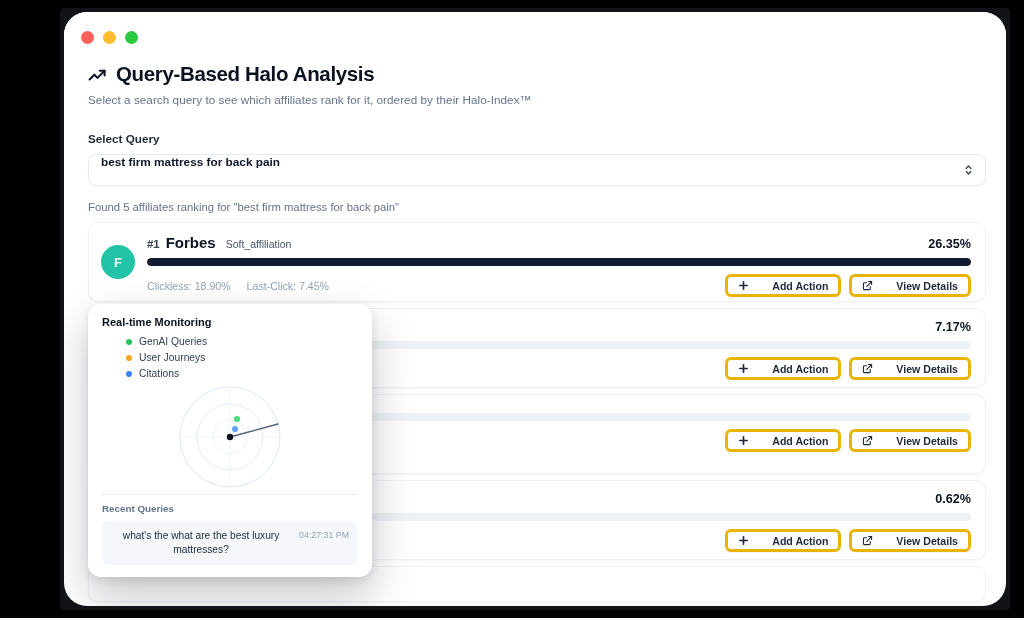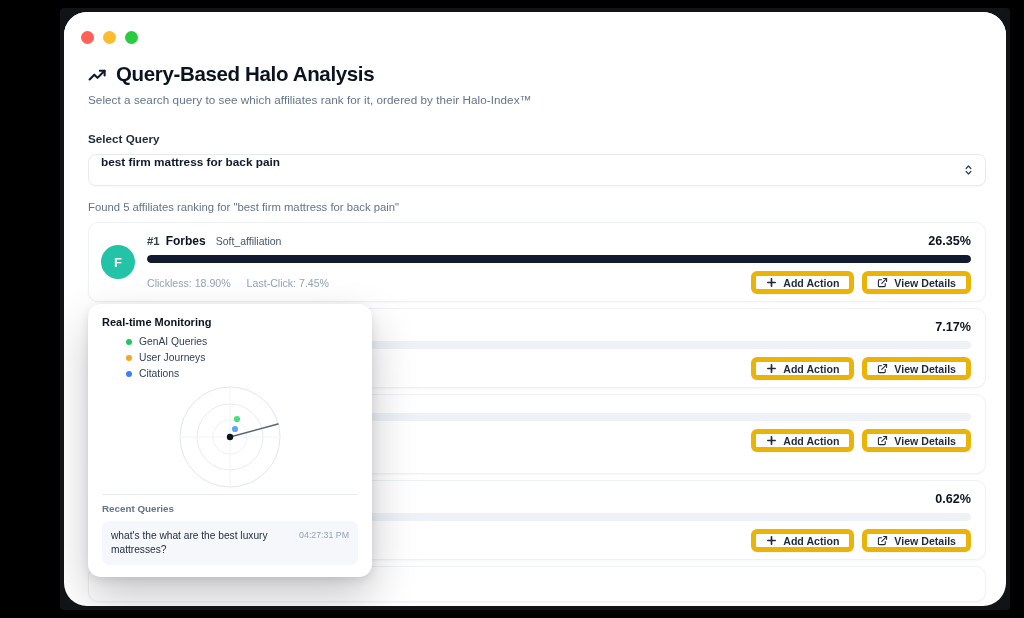--- a/index.html
+++ b/index.html
@@ -70,36 +70,36 @@
     width:34px; height:34px; border-radius:50%;
     background:#22c3a6; color:#ffffff;
     display:flex; align-items:center; justify-content:center;
     font-size:13px; font-weight:700;
   }
 
   .card-body{ position:absolute; left:58px; right:14px; top:11px; }
 
   .card-topline{ display:flex; align-items:baseline; }
   .rank{ font-size:11.4px; font-weight:600; color:#334155; margin-right:6px; }
-  .aff-name{ font-size:12px; font-weight:700; color:#0b1220; margin-right:10px; }
+  .aff-name{ font-size:15px; font-weight:700; color:#0b1220; margin-right:10px; }
   .aff-badge{ font-size:10.5px; color:#475569; }
   .halo-pct{ margin-left:auto; font-size:12.6px; font-weight:700; color:#0b1220; }
 
   .bar-track{ margin-top:7px; height:8px; border-radius:5px; background:#eef2f7; overflow:hidden; }
   .bar-fill{ height:100%; border-radius:5px; background:#111a2e; }
 
   .card-bottomline{ margin-top:8px; display:flex; align-items:center; }
   .metrics{ display:flex; gap:16px; }
   .metric{ font-size:10.6px; color:#94a3b8; }
 
   .actions{ margin-left:auto; display:flex; gap:8px; }
   .btn{
     height:23px; padding:0 10px;
-    border:5px solid #eab308; border-radius:6px; background:#ffffff;
-    display:flex; align-items:center; gap:6px;
+    border:3px solid #eab308; border-radius:6px; background:#ffffff;
+    display:flex; align-items:center; gap:23px;
     font-size:10.6px; font-weight:600; color:#1e293b;
     box-shadow:0 1px 1px rgba(15,23,42,.03);
   }
   .btn svg{ width:11px; height:11px; display:block; }
 
   
   #monitor-panel{
     position:absolute; left:24px; top:292px;
     width:284px; height:273px;
     background:#ffffff; border-radius:13px;
@@ -113,21 +113,21 @@
   .legend-dot{ width:6px; height:6px; border-radius:50%; display:block; }
   .legend-label{ font-size:10.3px; color:#334155; }
 
   #radar-wrap{ margin-top:6px; display:flex; justify-content:center; }
   #radar-svg{ width:118px; height:104px; display:block; }
 
   #recent-divider{ margin:5px 0 0 0; height:1px; background:#e8ecf2; }
   #recent-title{ margin-top:8px; font-size:9.8px; font-weight:700; color:#64748b; }
   #recent-item{
     margin-top:7px; background:#f5f7fa; border-radius:7px;
-    padding:8px 9px; display:flex; gap:8px; align-items:flex-start;
+    padding:8px 9px; display:flex; gap:8px; align-items:flex-start;text-align:center;
   }
   #recent-query{ font-size:10.2px; color:#1e293b; line-height:1.35; flex:1; }
   #recent-time{ font-size:8.8px; color:#94a3b8; white-space:nowrap; padding-top:1px; }
 </style>
 </head>
 <body>
 
 <div id="app-frame">
   <div id="window-surface">
 

